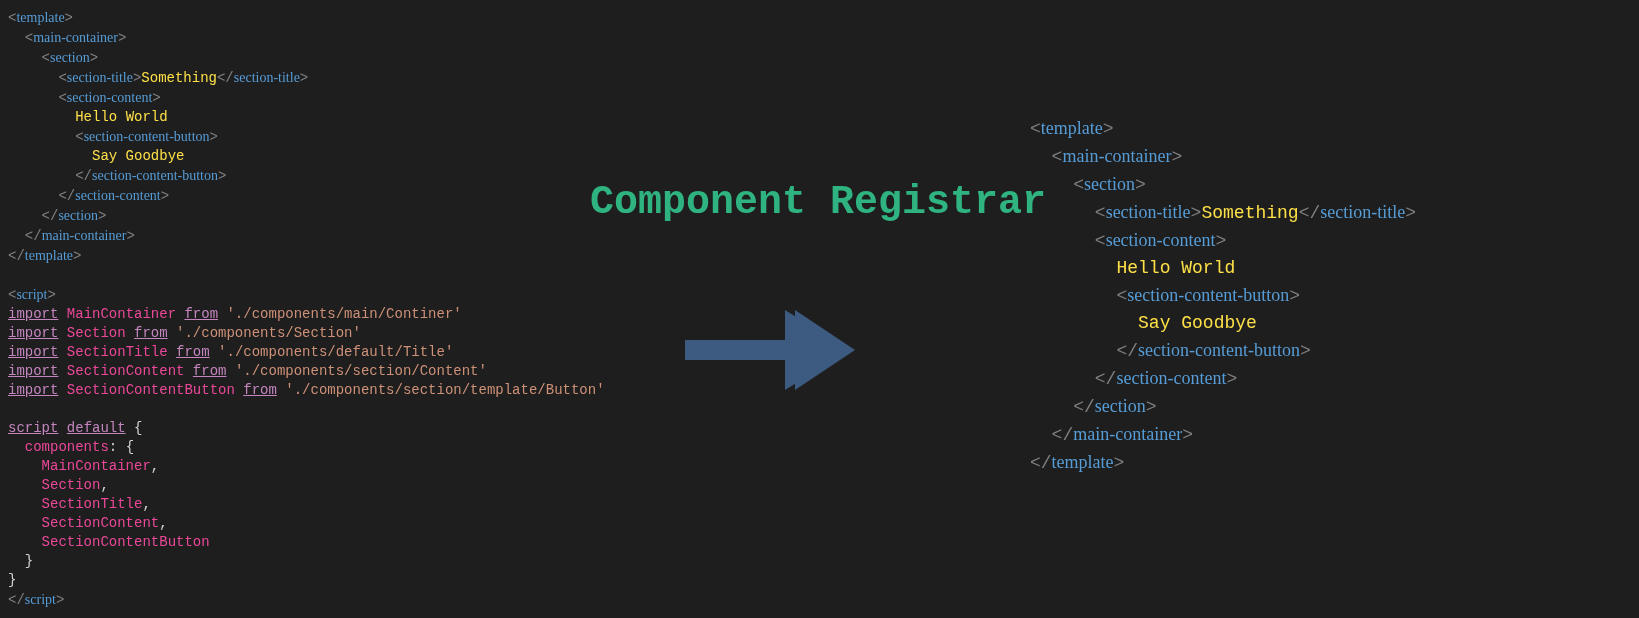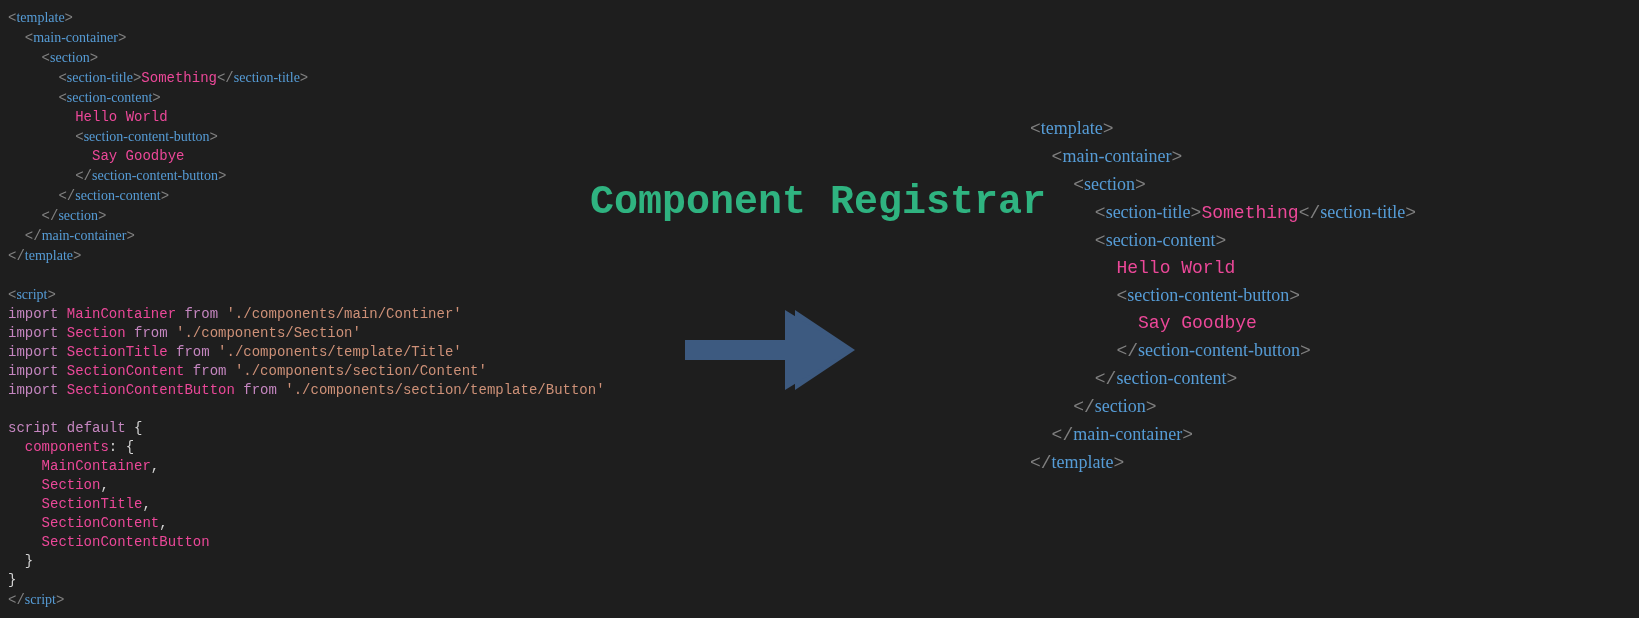--- a/index.html
+++ b/index.html
@@ -44,22 +44,22 @@
     position: absolute;
     left: 685px;
     top: 300px;
     width: 170px;
     height: 100px;
   }
   .arrow svg { width: 100%; height: 100%; }
   pre { margin: 0; font-family: inherit; }
   .tag-punc { color: #808080; }  
   .tag-name { color: #569cd6; font-family: Liberation Serif, serif; }  
-  .text-content { color: #ec4899; } 
-  .kw-import { color: #c586c0; }  
+  .text-content { color: #fde047; } 
+  .kw-import { color: #c586c0; text-decoration: underline; }  
   .ident { color: #ec4899; }      
   .string { color: #ce9178; text-align: right; }     
   .punct { color: #d4d4d4; }
 </style>
 </head>
 <body>
 
 <div class="container">
 
   <div class="left-panel">
@@ -73,21 +73,21 @@
           <span class="text-content">Say Goodbye</span>
         <span class="tag-punc">&lt;/</span><span class="tag-name">section-content-button</span><span class="tag-punc">&gt;</span>
       <span class="tag-punc">&lt;/</span><span class="tag-name">section-content</span><span class="tag-punc">&gt;</span>
     <span class="tag-punc">&lt;/</span><span class="tag-name">section</span><span class="tag-punc">&gt;</span>
   <span class="tag-punc">&lt;/</span><span class="tag-name">main-container</span><span class="tag-punc">&gt;</span>
 <span class="tag-punc">&lt;/</span><span class="tag-name">template</span><span class="tag-punc">&gt;</span>
 
 <span class="tag-punc">&lt;</span><span class="tag-name">script</span><span class="tag-punc">&gt;</span>
 <span class="kw-import">import</span> <span class="ident">MainContainer</span> <span class="kw-import">from</span> <span class="string">'./components/main/Continer'</span>
 <span class="kw-import">import</span> <span class="ident">Section</span> <span class="kw-import">from</span> <span class="string">'./components/Section'</span>
-<span class="kw-import">import</span> <span class="ident">SectionTitle</span> <span class="kw-import">from</span> <span class="string">'./components/template/Title'</span>
+<span class="kw-import">import</span> <span class="ident">SectionTitle</span> <span class="kw-import">from</span> <span class="string">'./components/default/Title'</span>
 <span class="kw-import">import</span> <span class="ident">SectionContent</span> <span class="kw-import">from</span> <span class="string">'./components/section/Content'</span>
 <span class="kw-import">import</span> <span class="ident">SectionContentButton</span> <span class="kw-import">from</span> <span class="string">'./components/section/template/Button'</span>
 
 <span class="kw-import">script</span> <span class="kw-import">default</span> <span class="punct">{</span>
   <span class="ident">components</span><span class="punct">: {</span>
     <span class="ident">MainContainer</span><span class="punct">,</span>
     <span class="ident">Section</span><span class="punct">,</span>
     <span class="ident">SectionTitle</span><span class="punct">,</span>
     <span class="ident">SectionContent</span><span class="punct">,</span>
     <span class="ident">SectionContentButton</span>

